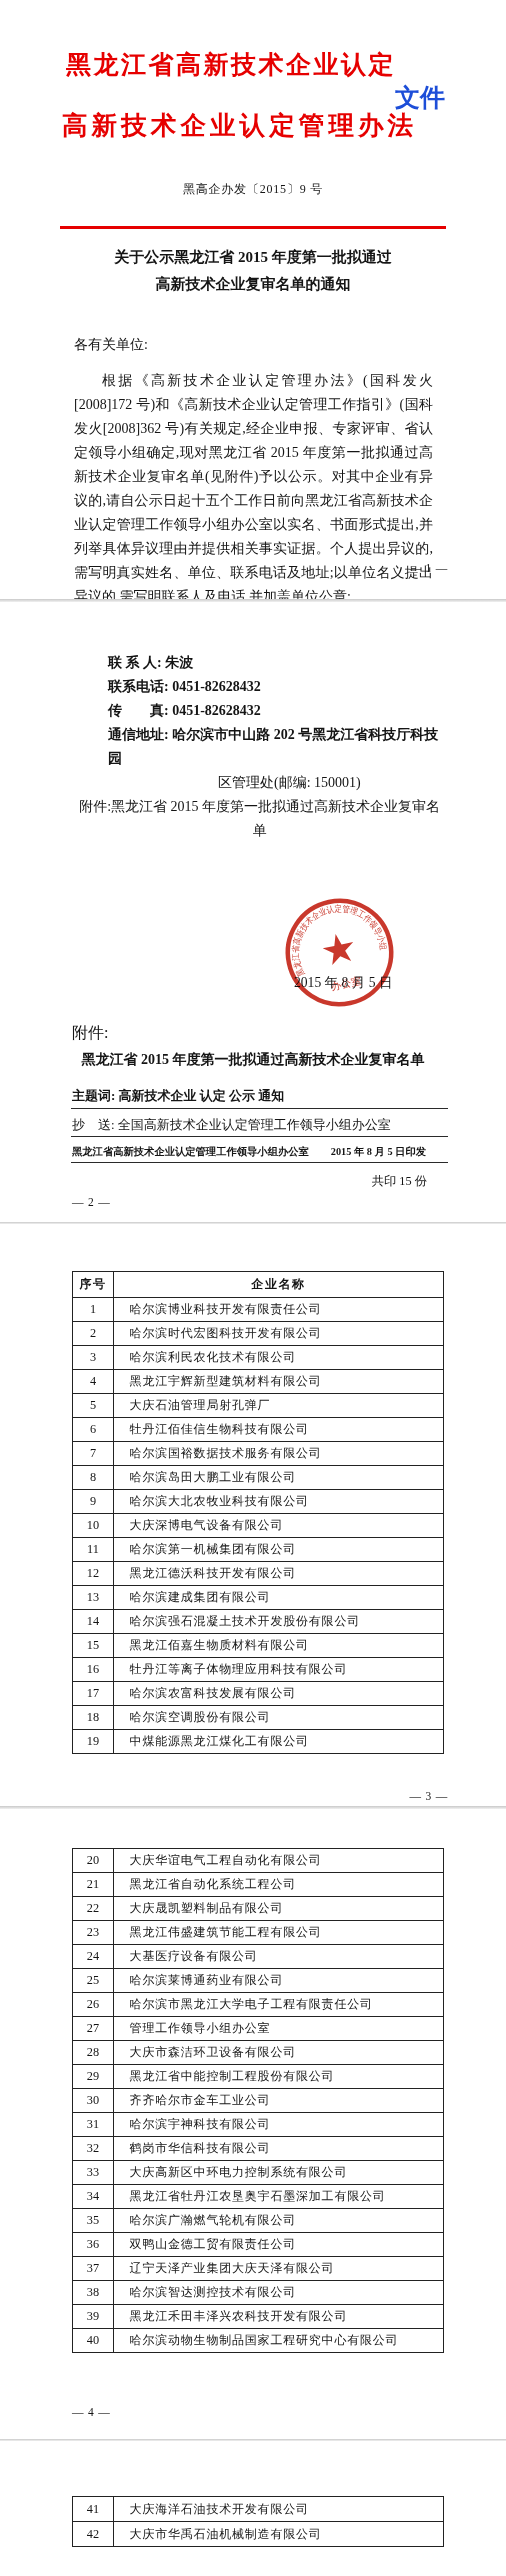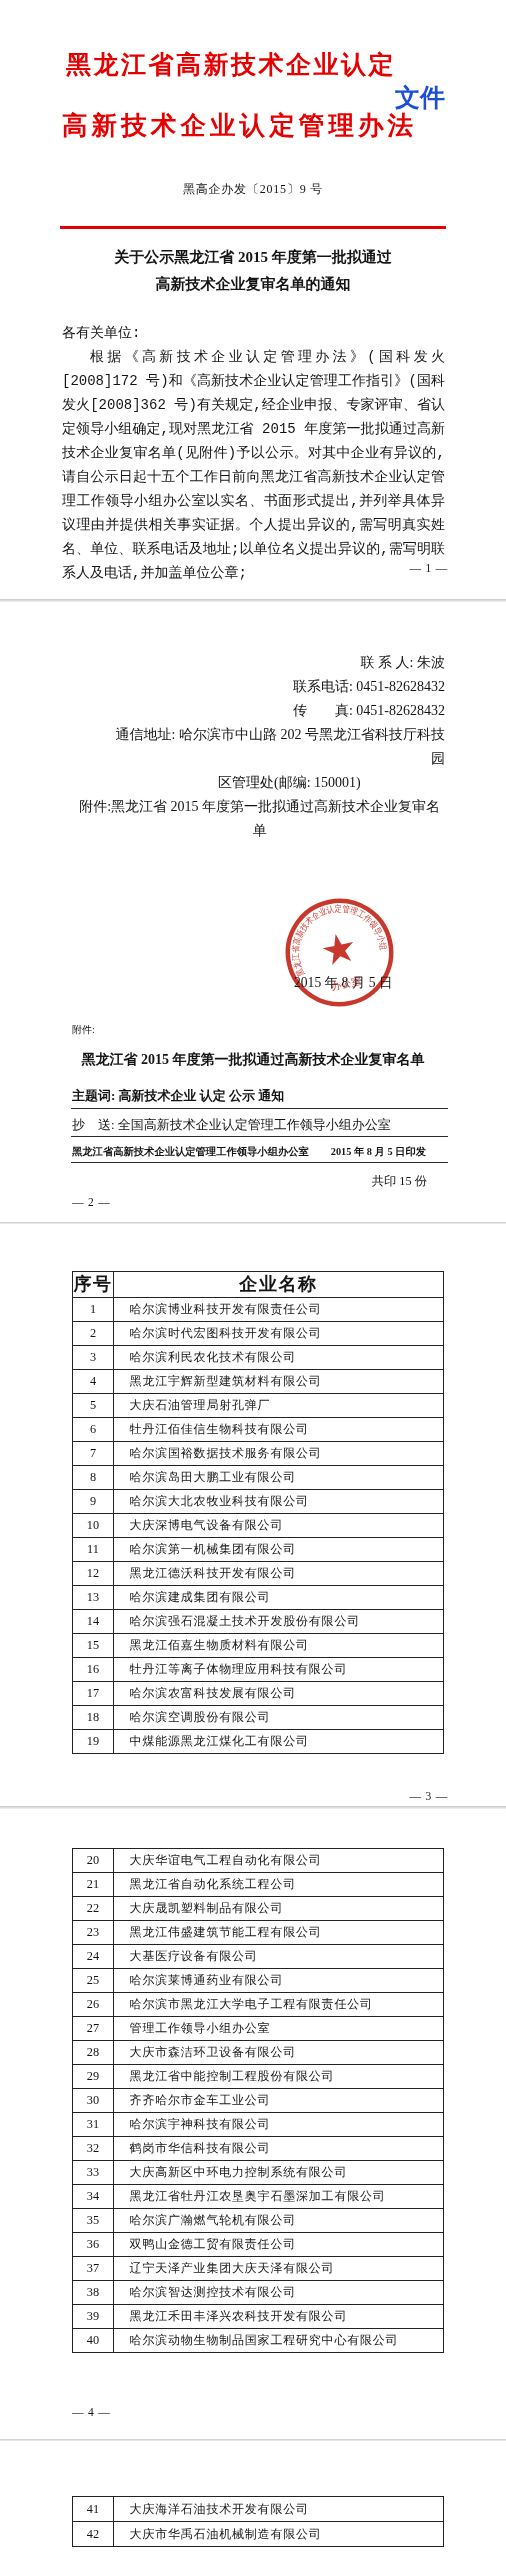--- a/index.html
+++ b/index.html
@@ -25,58 +25,58 @@
   .doc-number{position:absolute;left:0;width:506px;top:181px;text-align:center;
        font-size:12px;letter-spacing:0.8px;}
   .red-rule{position:absolute;left:60px;width:386px;top:226px;height:2.5px;background:#e60000;}
   .title-line{position:absolute;left:0;width:506px;text-align:center;
        font-weight:bold;font-size:15px;white-space:nowrap;}
   .title1{top:248px;}
   .title2{top:275px;}
   .body-text{position:absolute;left:62px;width:383px;font-size:14px;
        line-height:24px;text-align:justify;}
   .p1-body{top:321px;}
-  .body-text p{margin:0;font-family:Liberation Mono, monospace;}
+  .body-text p{margin:12px;}
   .indent{text-indent:2em;}
   .page-num{position:absolute;font-size:11.5px;letter-spacing:0.8px;white-space:nowrap;}
   .pn-right{right:58px;}
   .pn-left{left:72px;}
   .pn1{top:562px;}
   .pn2{top:594px;}
   .pn3{top:566px;}
   .pn4{top:597px;}
 
   
   .p2-body{top:39px;}
   .contact-block{margin-top:10px;}
-  .contact-line{padding-left:46px;text-align:right;}
+  .contact-line{padding-left:46px;text-align:left;font-weight:bold;}
   .contact-wrap{padding-left:156px;text-align:left;}
   .attach-note{padding-left:12.3px;text-align:center;}
   .issue-date{position:absolute;left:294px;top:372px;font-size:13.6px;white-space:nowrap;}
   .seal{position:absolute;left:278px;top:289px;transform:rotate(-12deg);
         mix-blend-mode:multiply;opacity:.93;}
-  .attach-label{position:absolute;left:72px;top:421px;font-size:10px;}
+  .attach-label{position:absolute;left:72px;top:421px;font-size:16px;}
   .attach-title{position:absolute;left:0;width:506px;top:449px;text-align:center;
         font-weight:bold;font-size:14px;white-space:nowrap;}
   .foot-line{position:absolute;left:72px;font-size:13px;white-space:nowrap;}
   .subject{top:485px;font-weight:bold;text-align:right;}
   .cc{top:514px;}
   .hairline{position:absolute;left:71px;width:377px;height:0.8px;background:#2a2a2a;}
   .hl1{top:506px;}
   .hl2{top:534px;}
   .hl3{top:560px;}
   .issuer-row{position:absolute;left:72px;width:354px;top:543px;font-size:10.3px;
         font-weight:bold;display:flex;justify-content:space-between;white-space:nowrap;}
   .copies{position:absolute;right:79px;top:571px;font-size:12.3px;white-space:nowrap;}
 
   
   .roster{position:absolute;left:72px;width:372px;border-collapse:collapse;table-layout:fixed;}
   .roster th,.roster td{border:0.8px solid #222;box-sizing:border-box;height:24px;padding:0;}
   .roster .col-num{width:41px;}
-  .roster th{height:25.5px;font-size:18px;letter-spacing:1.6px;text-align:center;font-weight:bold;}
+  .roster th{height:25.5px;font-size:12px;letter-spacing:1.6px;text-align:center;font-weight:bold;}
   .roster td.num{text-align:center;font-size:12.3px;}
   .roster td.name{padding-left:15.6px;font-size:12px;letter-spacing:0.8px;}
   .t3{top:47px;}
   .t4{top:39px;}
   .t5{top:55px;}
   .t5 td{height:25px;}
 </style>
 </head>
 <body>
 

